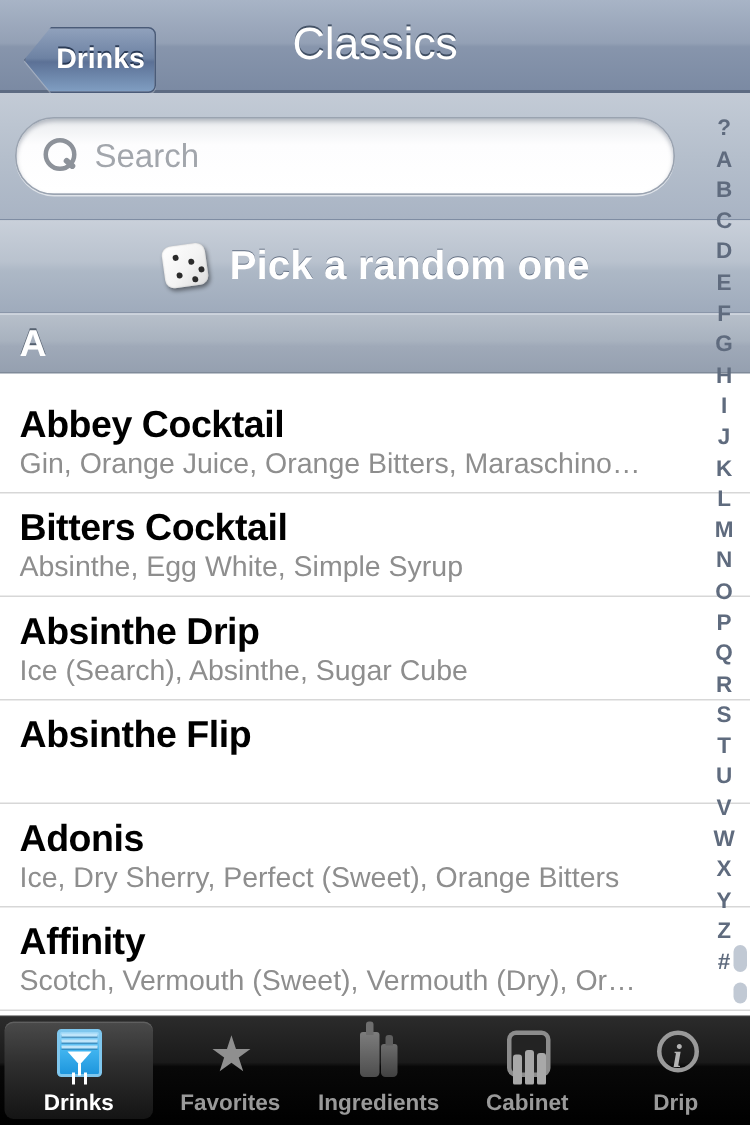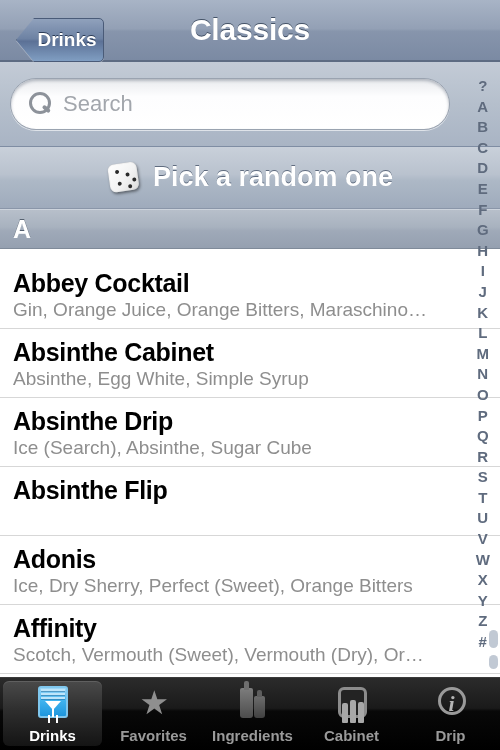--- a/index.html
+++ b/index.html
@@ -12,21 +12,21 @@
 
   
   .navbar{
     position:absolute; top:0; left:0; width:500px; height:62px;
     background:linear-gradient(to bottom,#a8b4c6 0%,#93a0b5 48%,#8795ac 52%,#7b8aa3 100%);
     border-bottom:2px solid #5d6b82;
     display:flex; align-items:center;
   }
   .nav-title{
     position:absolute; left:0; right:0; text-align:center;
-    font-size:30px; font-weight:bold; color:#ffffff;
+    font-size:30px; font-weight:normal; color:#ffffff;
     text-shadow:0 -1px 0 rgba(40,55,75,.75);
     letter-spacing:-0.2px;
   }
   .back-btn{
     position:absolute; left:8px; top:9px; height:44px; width:88px;
     display:flex; align-items:center; justify-content:center;
     color:#fff; font-size:19px; font-weight:bold;
     text-shadow:0 -1px 0 rgba(25,40,65,.8);
     background:linear-gradient(to bottom,#8fa0bb 0%,#6f83a4 47%,#5d7297 53%,#7competitive 100%);
     background:linear-gradient(to bottom,#90a1bc 0%,#6d82a3 47%,#5c7196 53%,#809ec2 100%);
@@ -267,21 +267,21 @@
   <div class="section-hd">
     <span>A</span>
   </div>
 
   <div class="list" id="list">
       <div class="cell">
         <div class="cell-title">Abbey Cocktail</div>
         <div class="cell-sub">Gin, Orange Juice, Orange Bitters, Maraschino…</div>
       </div>
       <div class="cell">
-        <div class="cell-title">Absinthe Cabinet</div>
+        <div class="cell-title">Bitters Cocktail</div>
         <div class="cell-sub">Absinthe, Egg White, Simple Syrup</div>
       </div>
       <div class="cell">
         <div class="cell-title">Absinthe Drip</div>
         <div class="cell-sub">Ice (Search), Absinthe, Sugar Cube</div>
       </div>
       <div class="cell">
         <div class="cell-title">Absinthe Flip</div>
       </div>
       <div class="cell">

